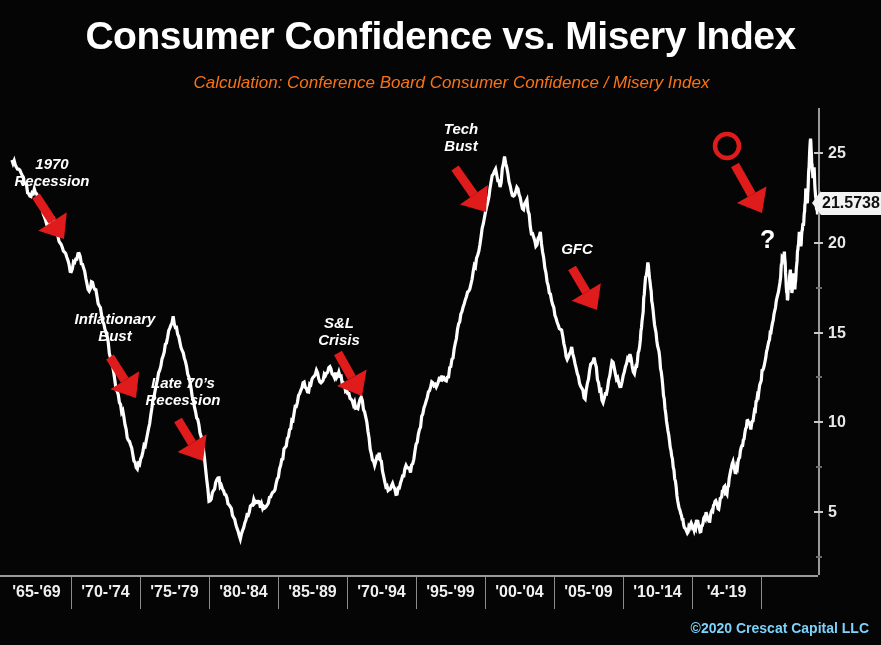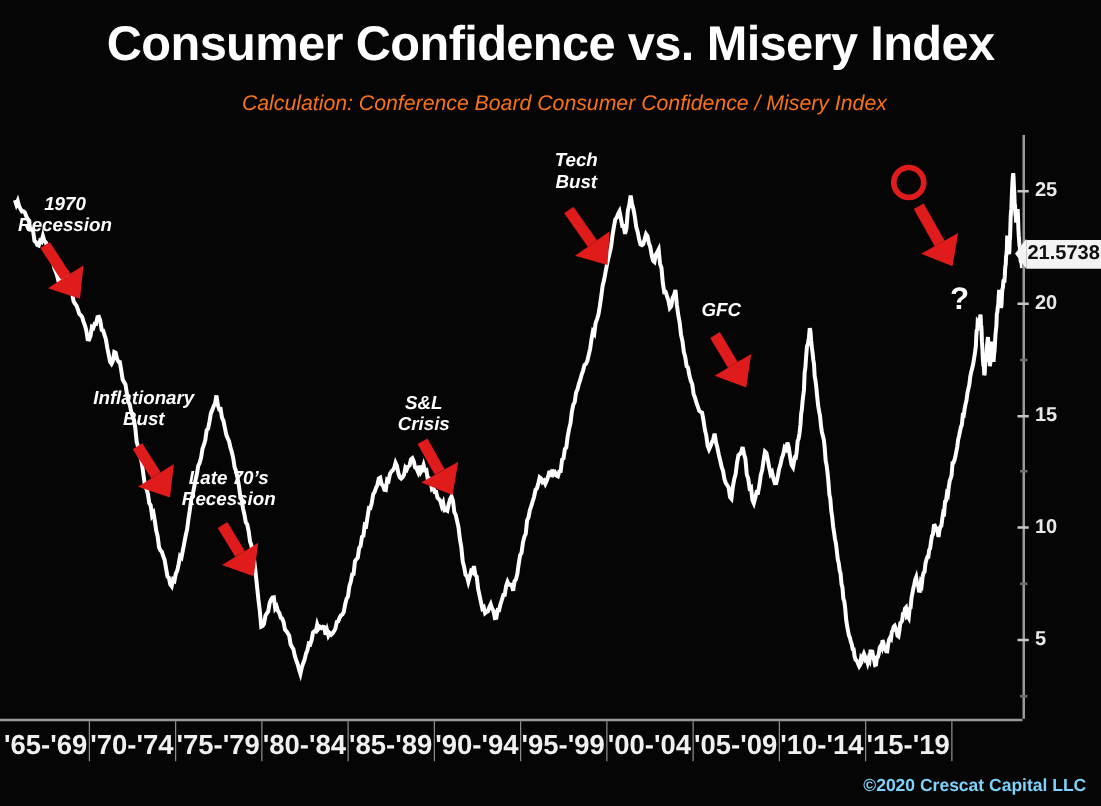--- a/index.html
+++ b/index.html
@@ -125,21 +125,21 @@
     position: absolute;
     top: 577px;
     width: 1px;
     height: 32px;
     background: #8c8c8c;
   }
   .x-label {
     position: absolute;
     top: 583px;
     color: #f0f0f0;
-    font-size: 22px;
+    font-size: 16px;
     font-weight: bold;
     white-space: nowrap;
     text-align: center;
     transform: translateX(-50%);
   }
 
   
   .annot {
     position: absolute;
     color: #ffffff;
@@ -216,31 +216,31 @@
       <div class="x-label" style="left: 36.5px;">'65-'69</div>
       <div class="x-sep" style="left: 71px;"></div>
       <div class="x-label" style="left: 105.5px;">'70-'74</div>
       <div class="x-sep" style="left: 140px;"></div>
       <div class="x-label" style="left: 174.5px;">'75-'79</div>
       <div class="x-sep" style="left: 209px;"></div>
       <div class="x-label" style="left: 243.5px;">'80-'84</div>
       <div class="x-sep" style="left: 278px;"></div>
       <div class="x-label" style="left: 312.5px;">'85-'89</div>
       <div class="x-sep" style="left: 347px;"></div>
-      <div class="x-label" style="left: 381.5px;">'90-'94</div>
+      <div class="x-label" style="left: 381.5px;">'70-'94</div>
       <div class="x-sep" style="left: 416px;"></div>
       <div class="x-label" style="left: 450.5px;">'95-'99</div>
       <div class="x-sep" style="left: 485px;"></div>
       <div class="x-label" style="left: 519.5px;">'00-'04</div>
       <div class="x-sep" style="left: 554px;"></div>
       <div class="x-label" style="left: 588.5px;">'05-'09</div>
       <div class="x-sep" style="left: 623px;"></div>
       <div class="x-label" style="left: 657.5px;">'10-'14</div>
       <div class="x-sep" style="left: 692px;"></div>
-      <div class="x-label" style="left: 726.5px;">'15-'19</div>
+      <div class="x-label" style="left: 726.5px;">'4-'19</div>
       <div class="x-sep" style="left: 761px;"></div>
     </div>
 
   <div id="value-callout">
     <div class="arrowhead"></div>
     <div class="box">21.5738</div>
   </div>
 
   <div id="overlay">
       <div class="annot" style="left: 52px; top: 155px; transform: translateX(-50%);">1970

